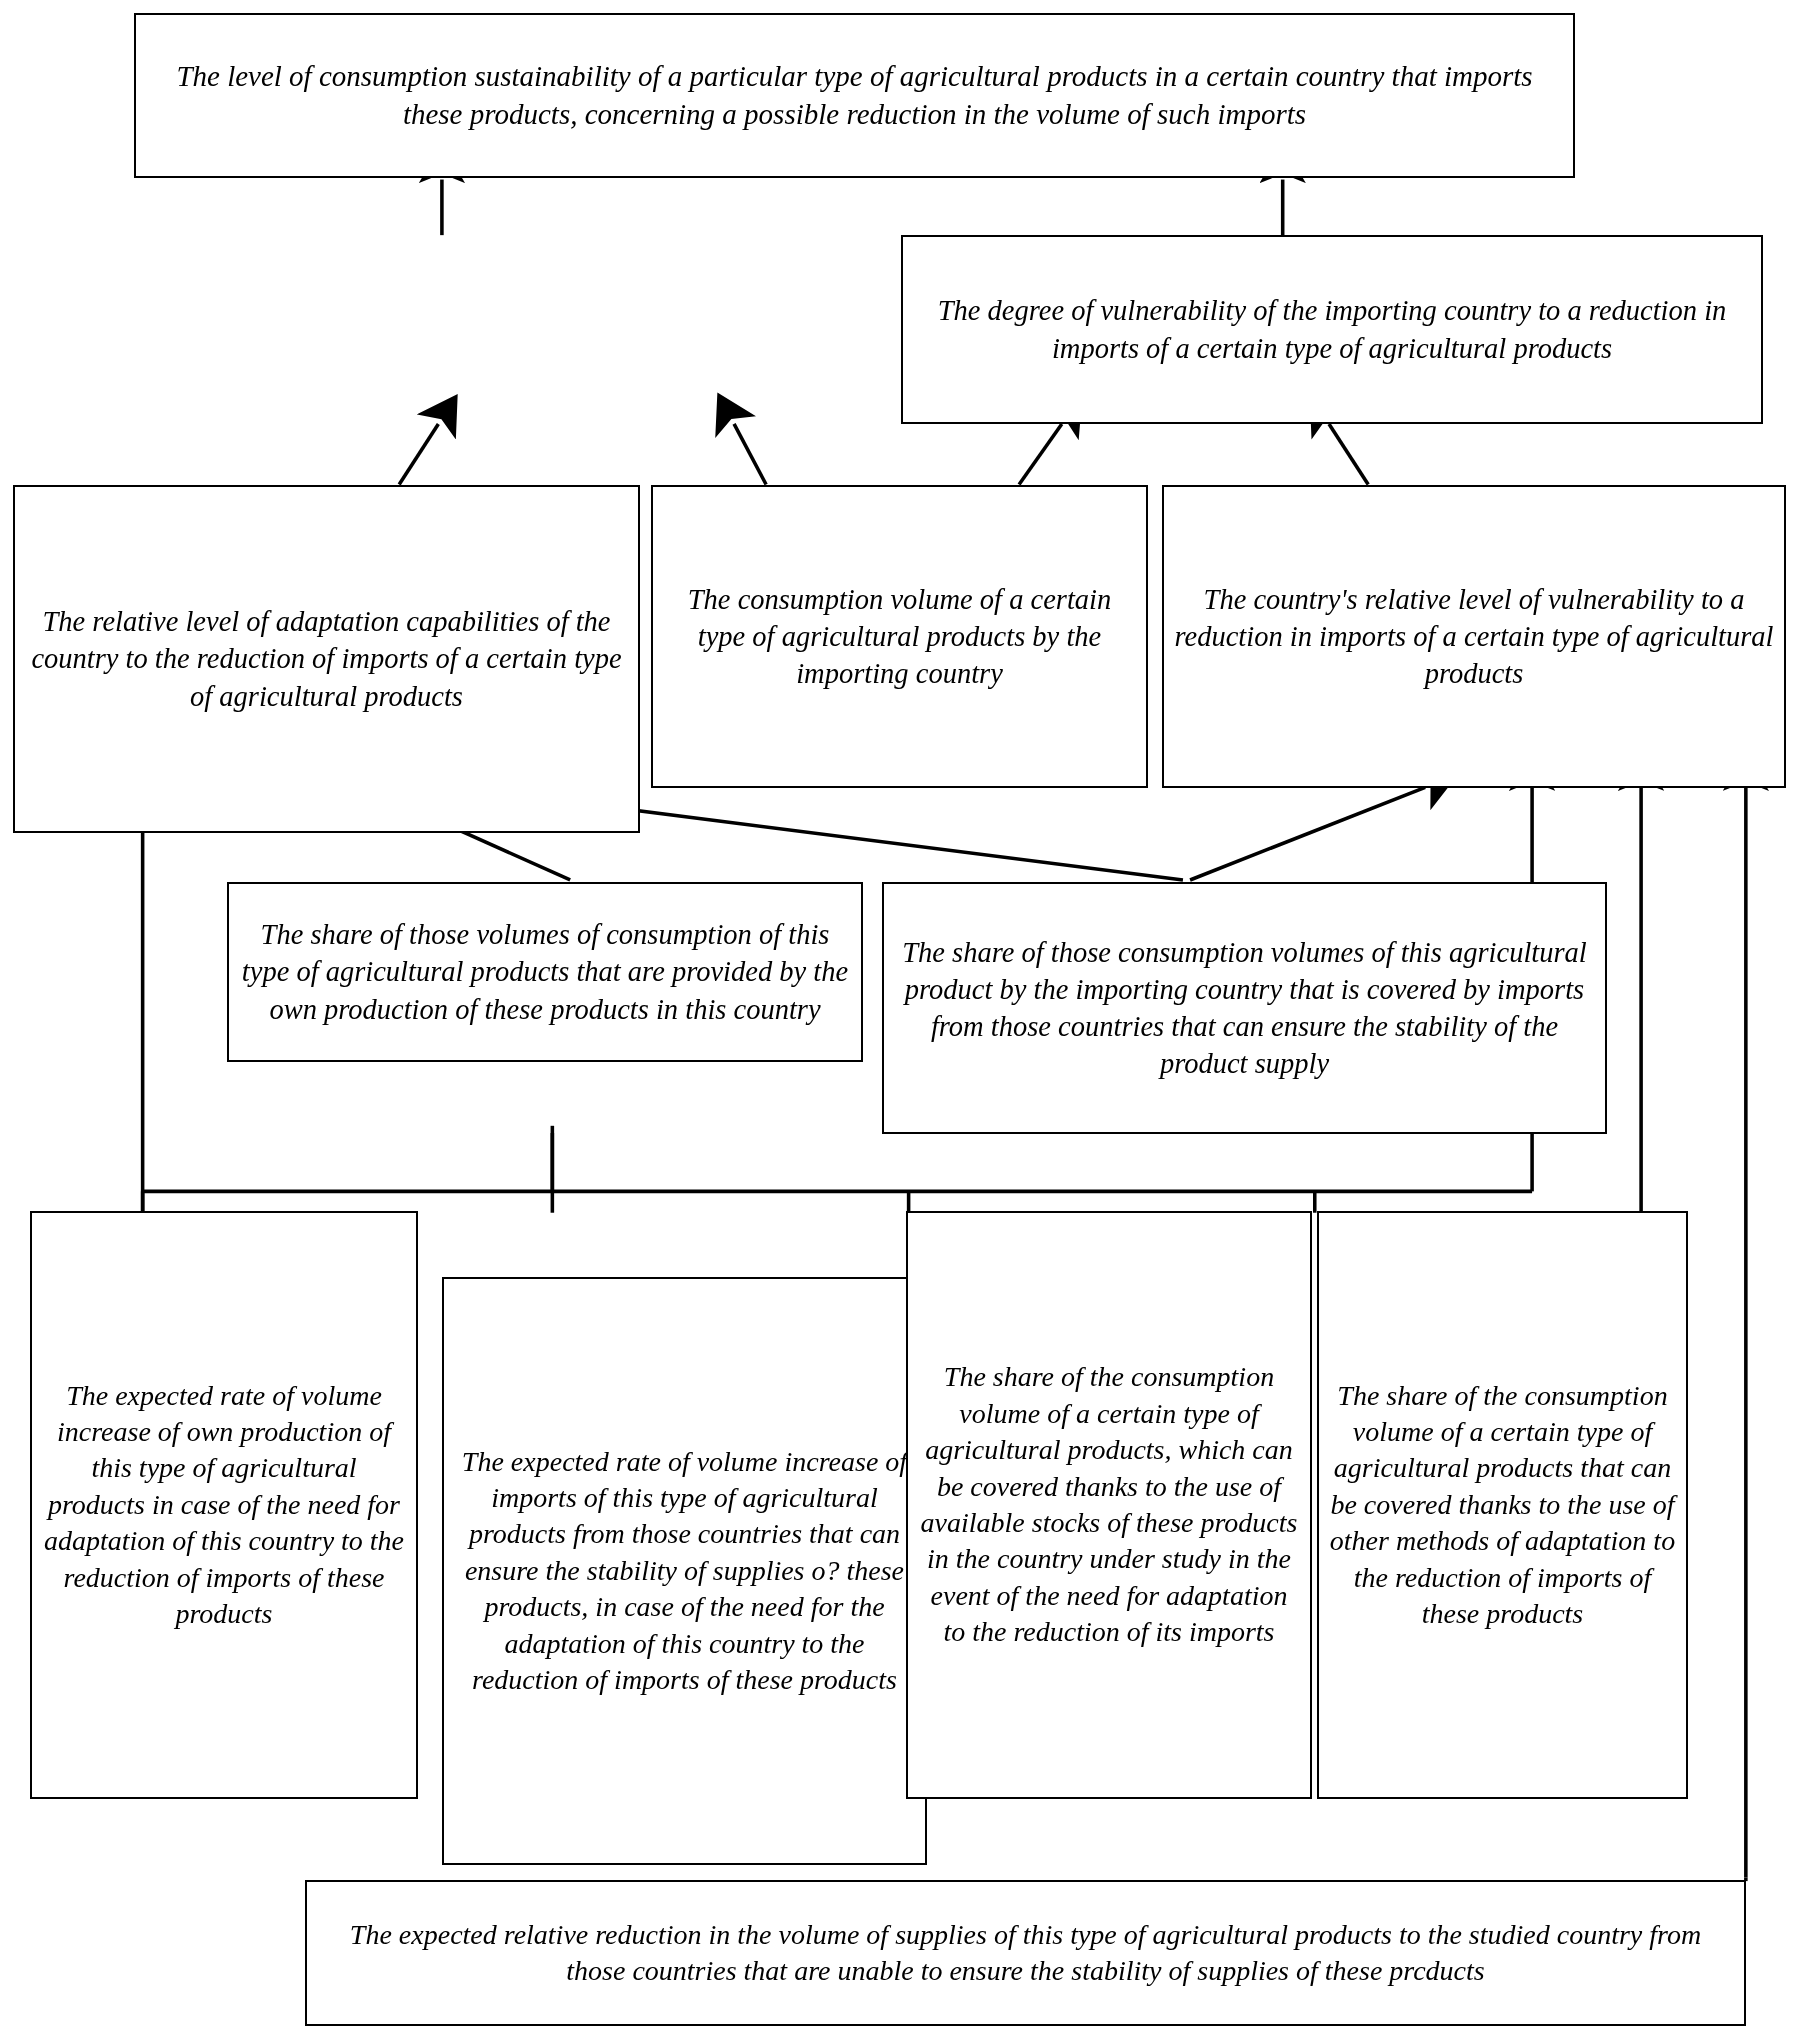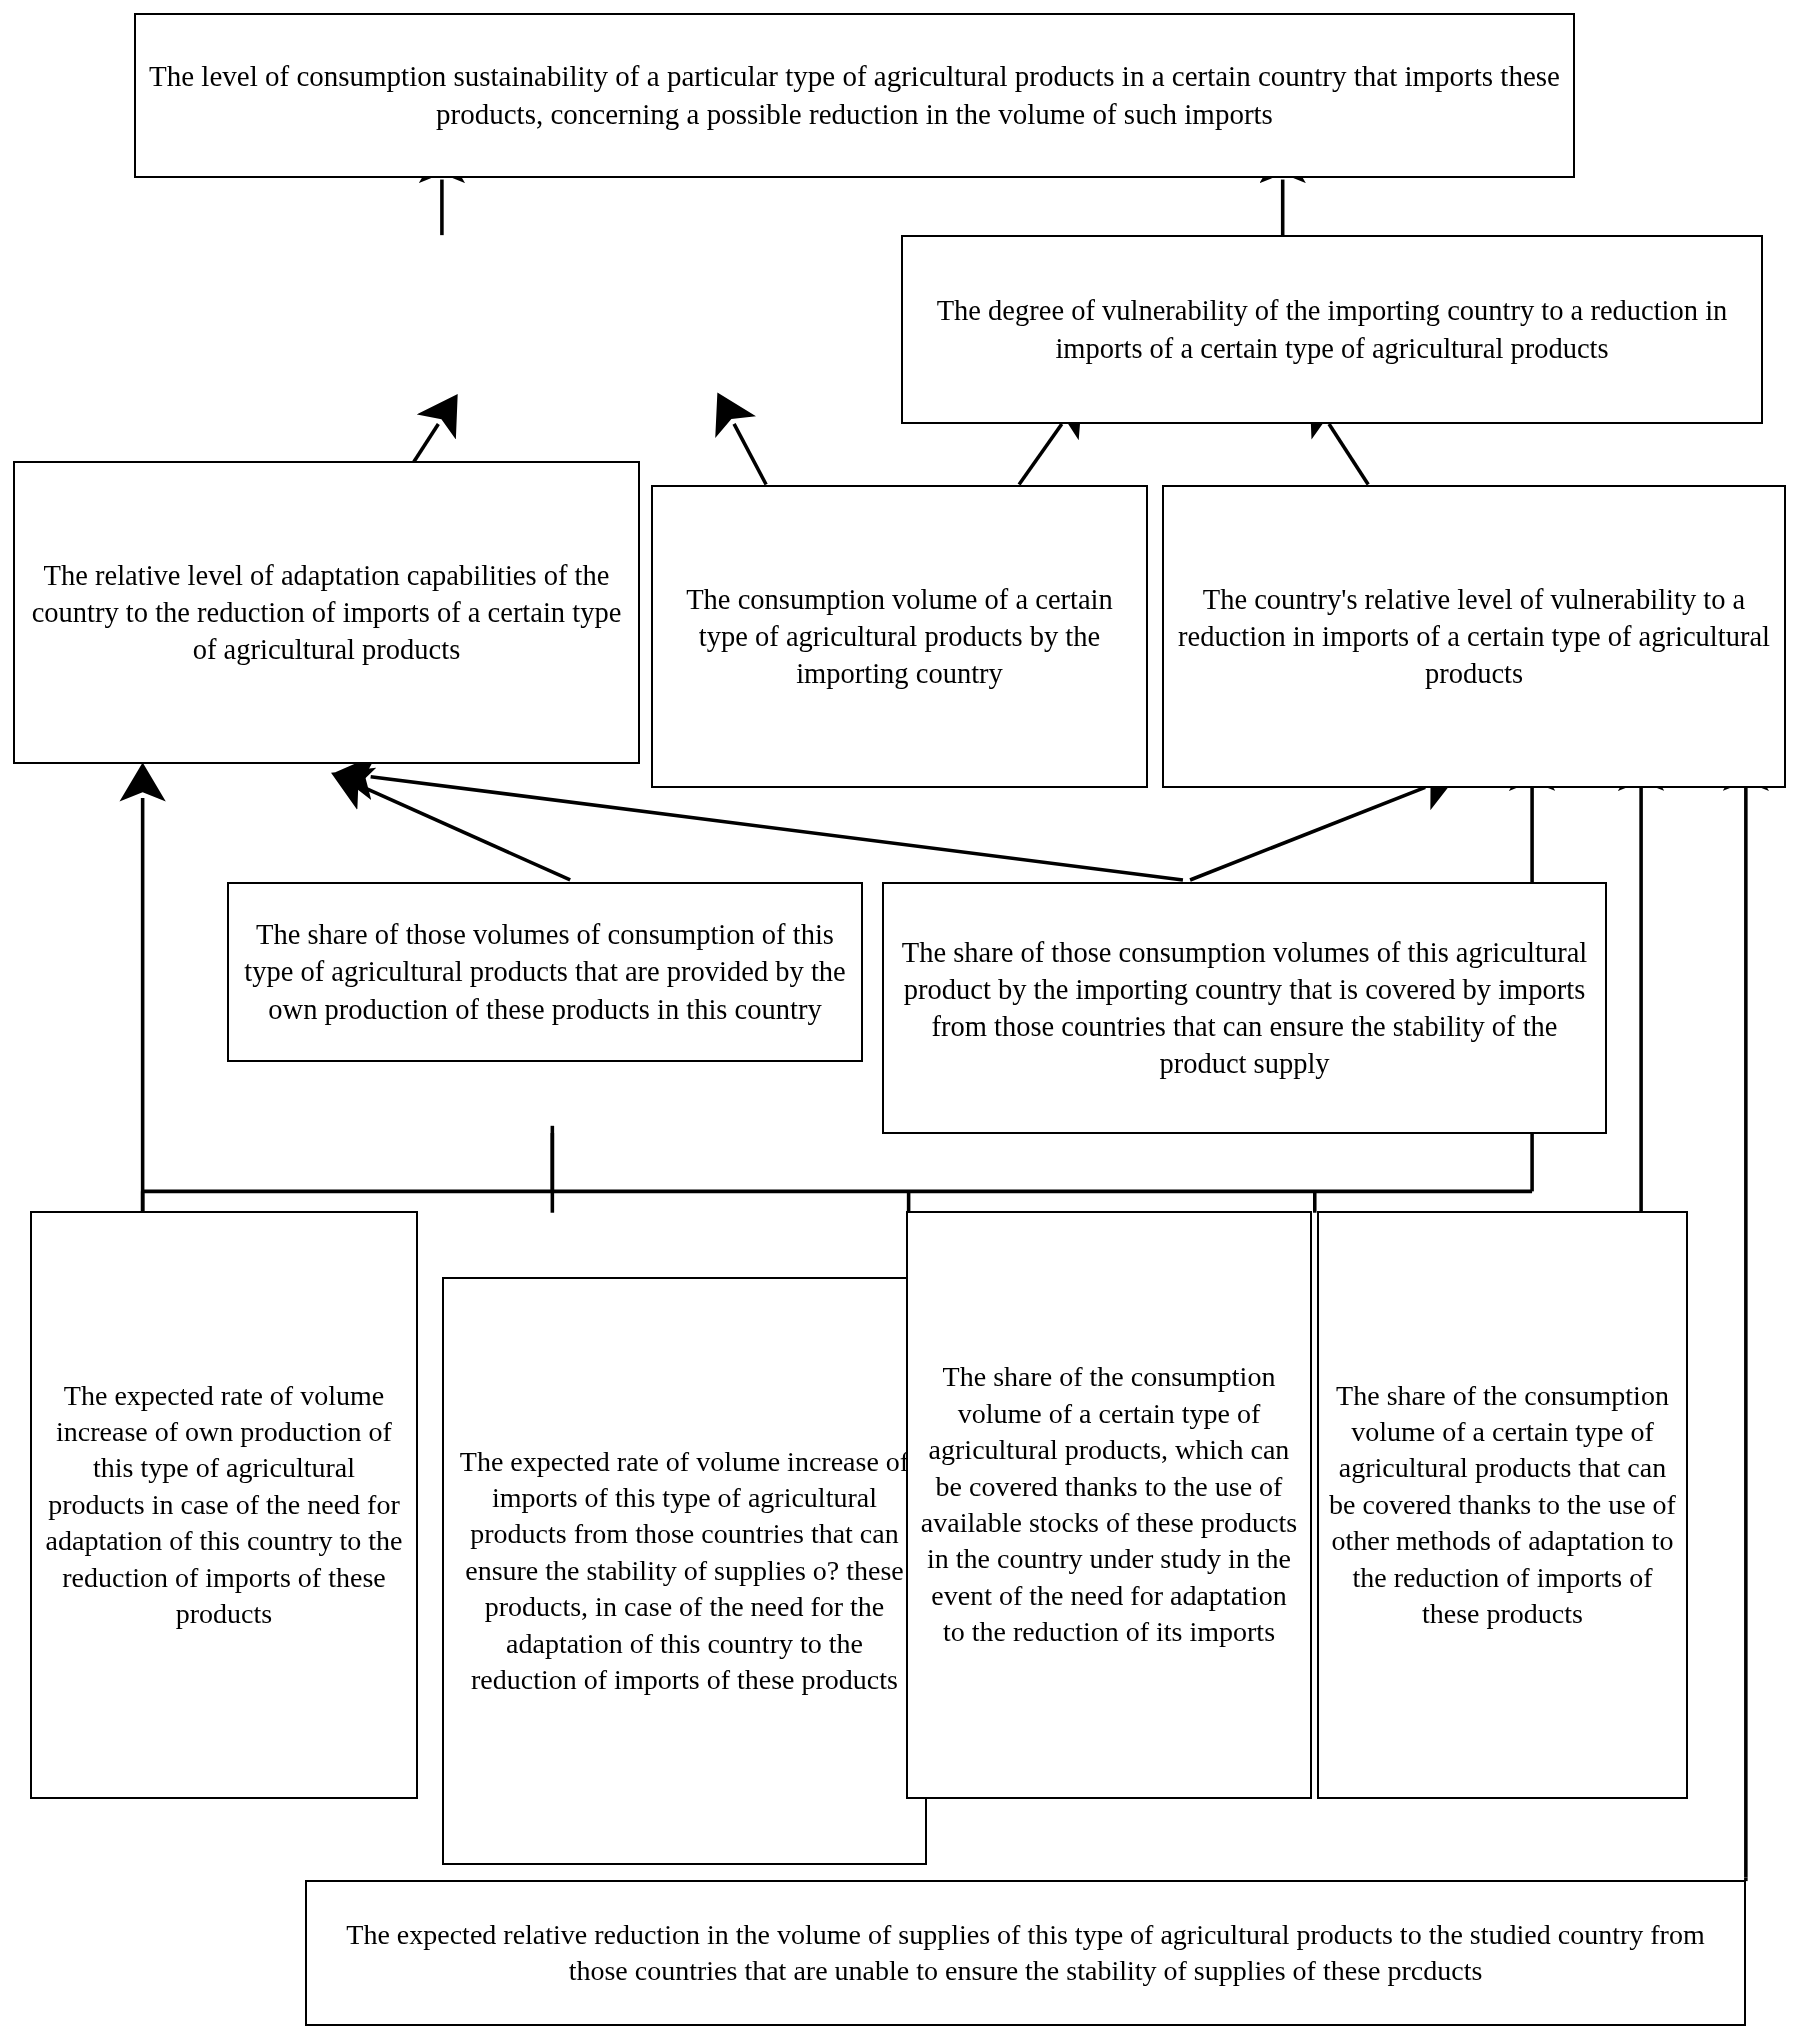--- a/index.html
+++ b/index.html
@@ -21,20 +21,21 @@
     box-sizing: border-box;
     border: 2.1px solid #000000;
     background: #ffffff;
     display: flex;
     align-items: center;
     justify-content: center;
     text-align: center;
     color: #000000;
     padding: 6px 10px;
     z-index: 3;
+    font-style: italic;
   }
   .node .txt {
     display: block;
     width: 100%;
     line-height: 1.30;
   }
   
   .fs-root   { font-size: 29px; }
   .fs-lvl2   { font-size: 28.5px; }
   .fs-lvl3   { font-size: 28.5px; }
@@ -99,21 +100,21 @@
 
   <div class="node fs-root" style="left:134px; top:13px; width:1441px; height:165px;">
     <span class="txt">The level of consumption sustainability of a particular type of agricultural products in a certain country that imports these products, concerning a possible reduction in the volume of such imports</span>
   </div>
 
 
   <div class="node fs-lvl2" style="left:901px; top:235px; width:862px; height:189px;">
     <span class="txt">The degree of vulnerability of the importing country to a reduction in imports of a certain type of agricultural products</span>
   </div>
 
-  <div class="node fs-lvl3" style="left:13px; top:461px; width:627px; height:303px;">
+  <div class="node fs-lvl3" style="left:13px; top:485px; width:627px; height:348px;">
     <span class="txt">The relative level of adaptation capabilities of the country to the reduction of imports of a certain type of agricultural products</span>
   </div>
 
   <div class="node fs-lvl3" style="left:651px; top:485px; width:497px; height:303px;">
     <span class="txt">The consumption volume of a certain type of agricultural products by the importing country</span>
   </div>
 
   <div class="node fs-lvl3" style="left:1162px; top:485px; width:624px; height:303px;">
     <span class="txt">The country's relative level of vulnerability to a reduction in imports of a certain type of agricultural products</span>
   </div>

